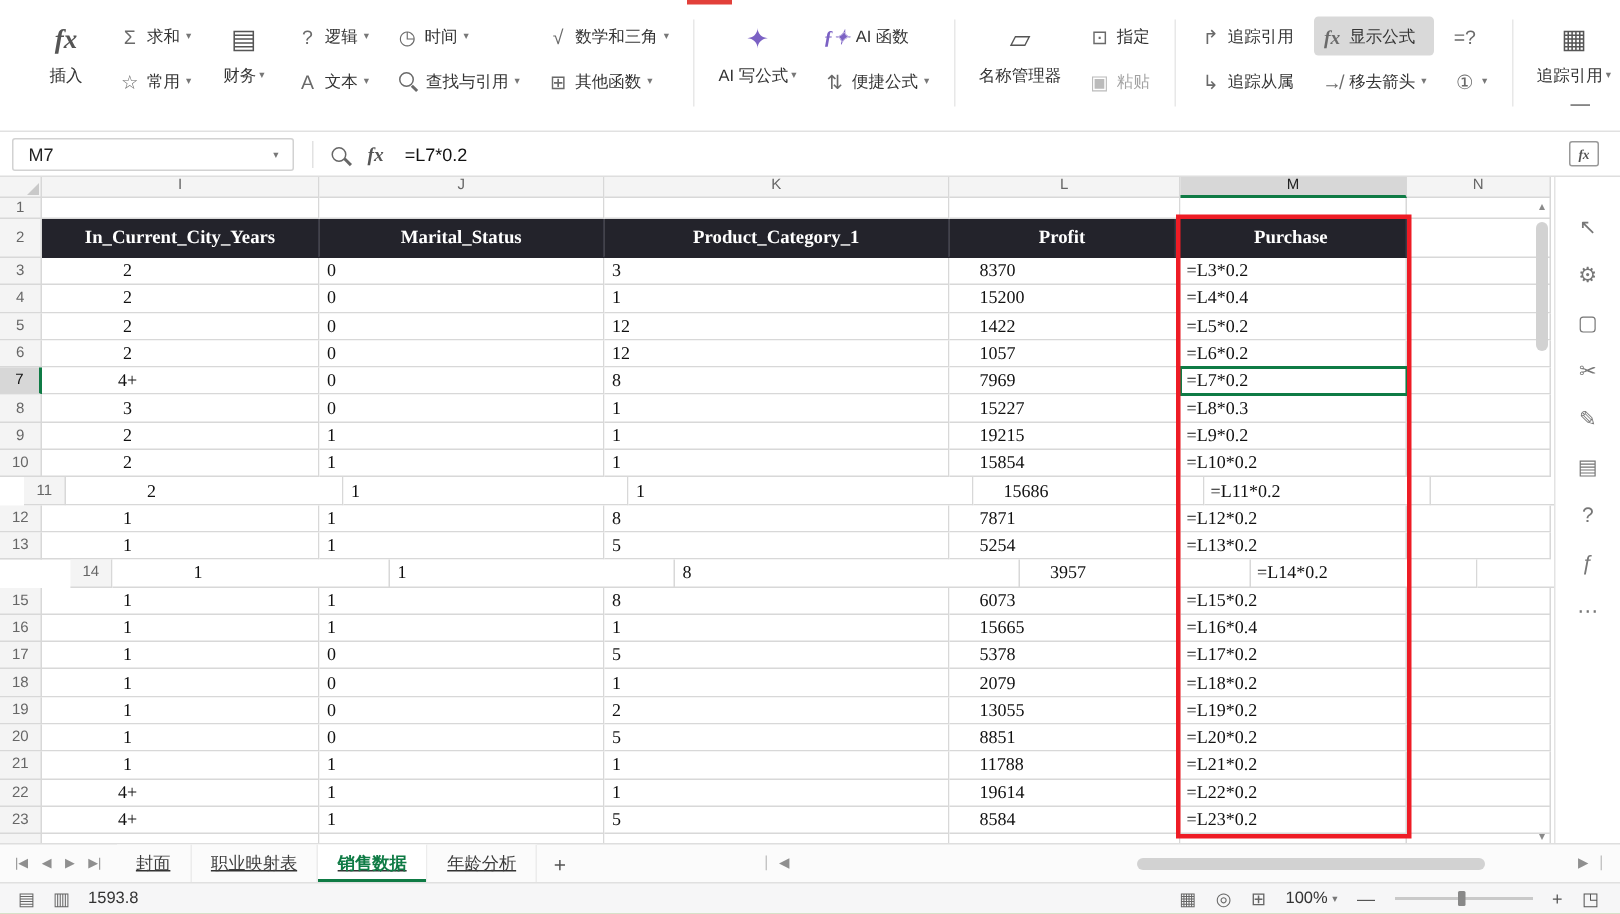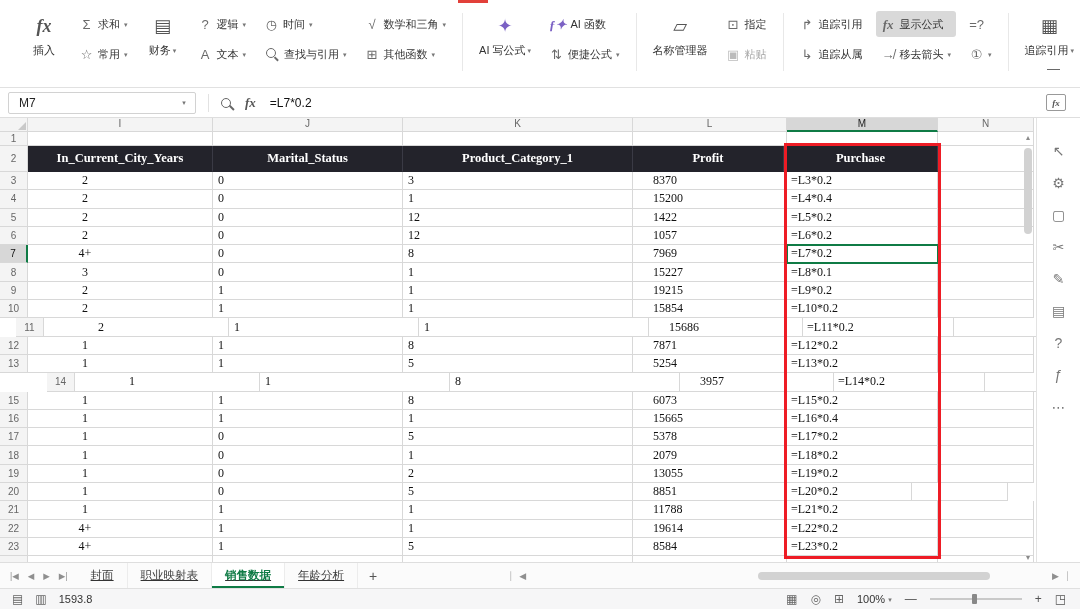--- a/index.html
+++ b/index.html
@@ -327,21 +327,21 @@
           <div class="cell al-L" data-name="cell-L7" style="width: 154px;">7969</div>
           <div class="cell al-M" data-name="cell-M7" style="width: 151px;">=L7*0.2</div>
           <div class="cell al-N" data-name="cell-N7" style="width: 96px;"></div>
         </div>
         <div class="grow" data-name="row-8" style="height: 18.3px;">
           <div class="gut" data-name="row-header-8">8</div>
           <div class="cell al-I" data-name="cell-I8" style="width: 185px;">3</div>
           <div class="cell al-J" data-name="cell-J8" style="width: 190px;">0</div>
           <div class="cell al-K" data-name="cell-K8" style="width: 230px;">1</div>
           <div class="cell al-L" data-name="cell-L8" style="width: 154px;">15227</div>
-          <div class="cell al-M" data-name="cell-M8" style="width: 151px;">=L8*0.1</div>
+          <div class="cell al-M" data-name="cell-M8" style="width: 151px;">=L8*0.3</div>
           <div class="cell al-N" data-name="cell-N8" style="width: 96px;"></div>
         </div>
         <div class="grow" data-name="row-9" style="height: 18.3px;">
           <div class="gut" data-name="row-header-9">9</div>
           <div class="cell al-I" data-name="cell-I9" style="width: 185px;">2</div>
           <div class="cell al-J" data-name="cell-J9" style="width: 190px;">1</div>
           <div class="cell al-K" data-name="cell-K9" style="width: 230px;">1</div>
           <div class="cell al-L" data-name="cell-L9" style="width: 154px;">19215</div>
           <div class="cell al-M" data-name="cell-M9" style="width: 151px;">=L9*0.2</div>
           <div class="cell al-N" data-name="cell-N9" style="width: 96px;"></div>
@@ -435,21 +435,21 @@
           <div class="cell al-L" data-name="cell-L19" style="width: 154px;">13055</div>
           <div class="cell al-M" data-name="cell-M19" style="width: 151px;">=L19*0.2</div>
           <div class="cell al-N" data-name="cell-N19" style="width: 96px;"></div>
         </div>
         <div class="grow" data-name="row-20" style="height: 18.3px;">
           <div class="gut" data-name="row-header-20">20</div>
           <div class="cell al-I" data-name="cell-I20" style="width: 185px;">1</div>
           <div class="cell al-J" data-name="cell-J20" style="width: 190px;">0</div>
           <div class="cell al-K" data-name="cell-K20" style="width: 230px;">5</div>
           <div class="cell al-L" data-name="cell-L20" style="width: 154px;">8851</div>
-          <div class="cell al-M" data-name="cell-M20" style="width: 125px;">=L20*0.2</div>
+          <div class="cell al-M" data-name="cell-M20" style="width: 151px;">=L20*0.2</div>
           <div class="cell al-N" data-name="cell-N20" style="width: 96px;"></div>
         </div>
         <div class="grow" data-name="row-21" style="height: 18.3px;">
           <div class="gut" data-name="row-header-21">21</div>
           <div class="cell al-I" data-name="cell-I21" style="width: 185px;">1</div>
           <div class="cell al-J" data-name="cell-J21" style="width: 190px;">1</div>
           <div class="cell al-K" data-name="cell-K21" style="width: 230px;">1</div>
           <div class="cell al-L" data-name="cell-L21" style="width: 154px;">11788</div>
           <div class="cell al-M" data-name="cell-M21" style="width: 151px;">=L21*0.2</div>
           <div class="cell al-N" data-name="cell-N21" style="width: 96px;"></div>

